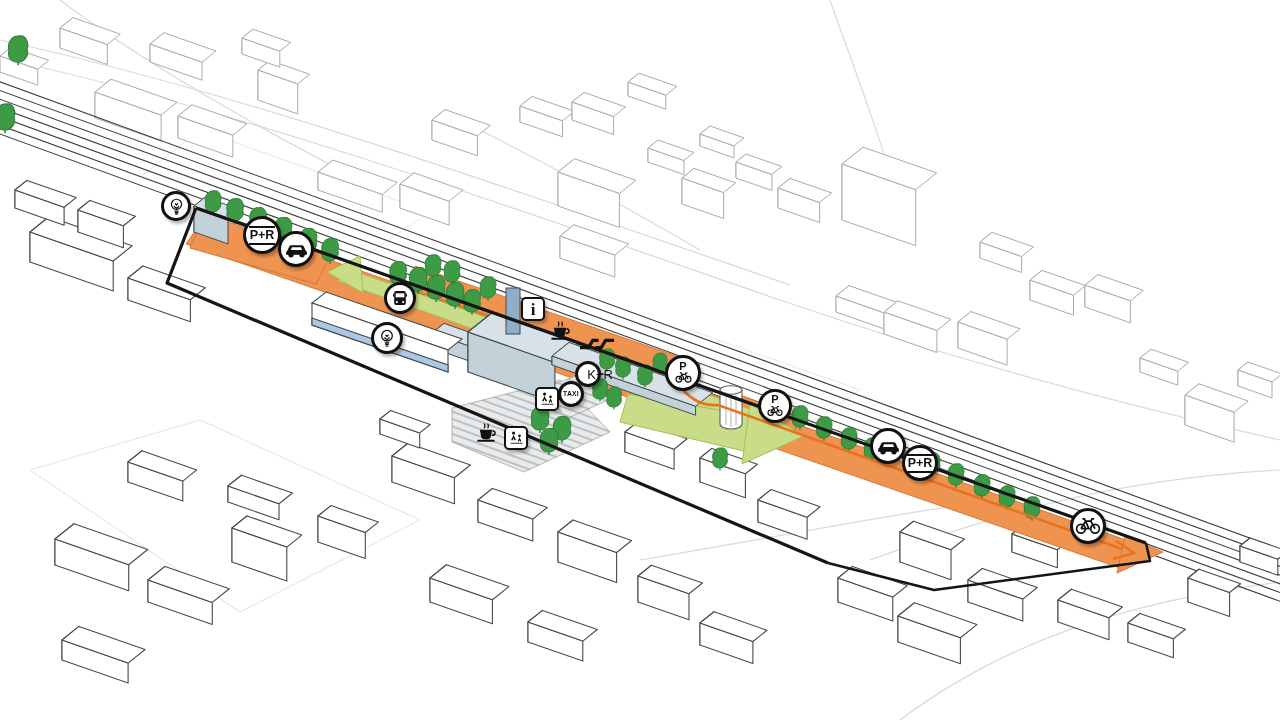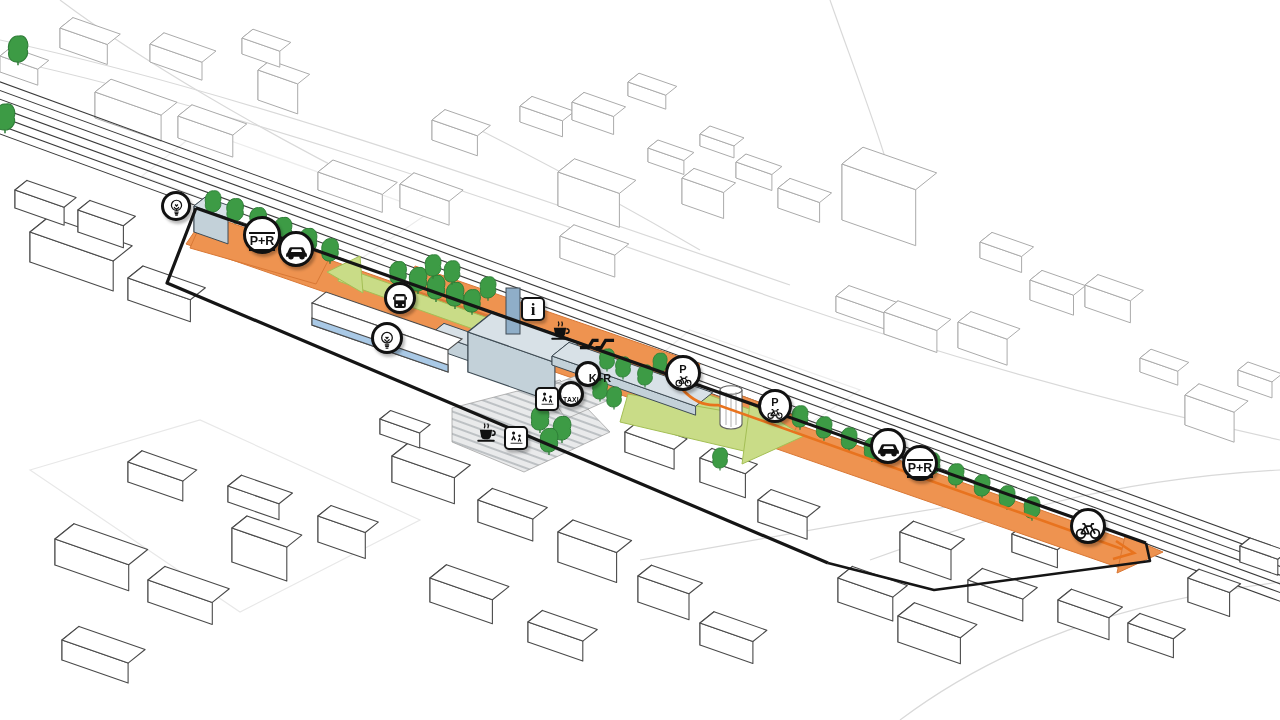--- a/index.html
+++ b/index.html
@@ -6,28 +6,28 @@
   body{width:1280px;height:720px;overflow:hidden;background:#fff;
        font-family:"Liberation Sans","DejaVu Sans",sans-serif;position:relative;}
   #stage{position:absolute;inset:0;width:1280px;height:720px;}
   #map-svg{position:absolute;left:0;top:0;}
   .title{position:absolute;top:36px;right:46px;font-size:27px;font-weight:bold;
          color:#1d1d1d;letter-spacing:.2px;}
   
   .badge{position:absolute;box-sizing:border-box;display:flex;flex-direction:column;
          align-items:center;justify-content:center;background:#fff;color:#111;}
   .badge.circle{border:3px solid #111;border-radius:50%;
-                box-shadow:2px 3px 3px rgba(0,0,0,.28);justify-content:flex-end;}
+                box-shadow:2px 3px 3px rgba(0,0,0,.28);}
   .badge.square{border:2.5px solid #111;border-radius:5px;
                 box-shadow:2px 3px 3px rgba(0,0,0,.25);}
   .badge.bare{background:transparent;border:none;box-shadow:none;}
   .badge svg{display:block;}
   .pr-label{font-weight:bold;font-size:12.5px;line-height:1.2;
             border-top:2px solid #111;border-bottom:2px solid #111;padding:0 1px;}
-  .kr-label{font-weight:bold;font-size:11px;line-height:1;margin-left:24px;}
+  .kr-label{font-weight:normal;font-size:13px;line-height:1;margin-left:24px;}
   .taxi-label{font-weight:bold;font-size:6.8px;line-height:1;letter-spacing:.2px;}
   .p-label{font-weight:bold;font-size:11px;line-height:.9;}
   .info-label{font-family:"Liberation Serif","DejaVu Serif",serif;
               font-weight:bold;font-size:17px;line-height:1;}
   .pbike{gap:0;}
 </style>
 </head>
 <body>
 
 <div id="stage">

